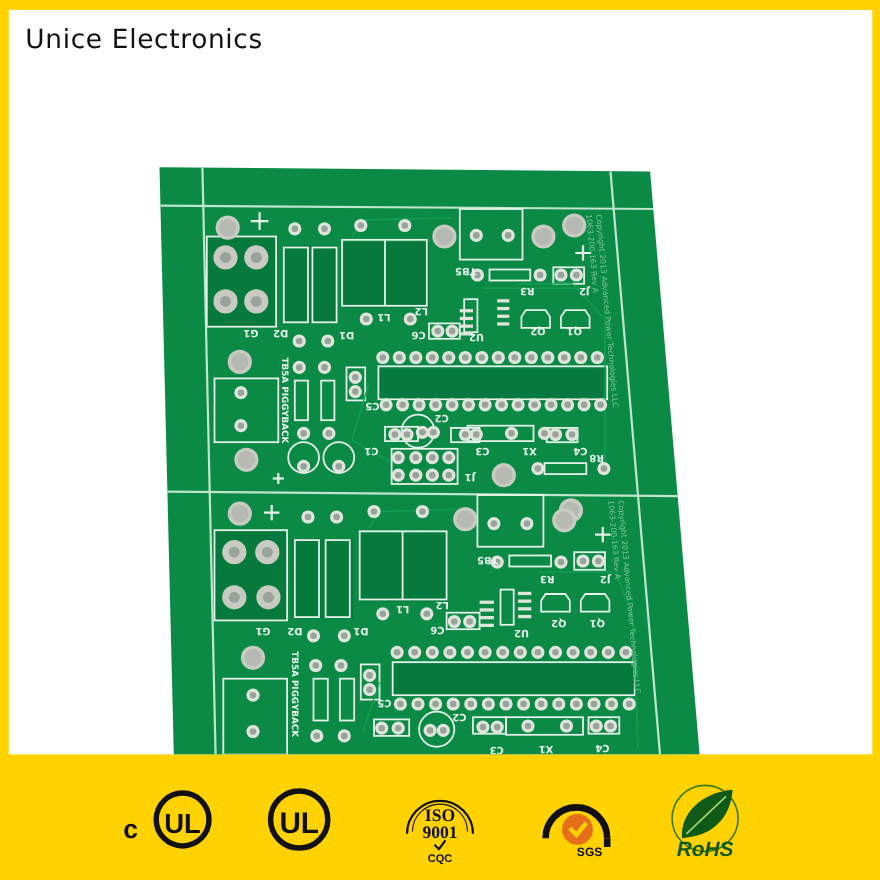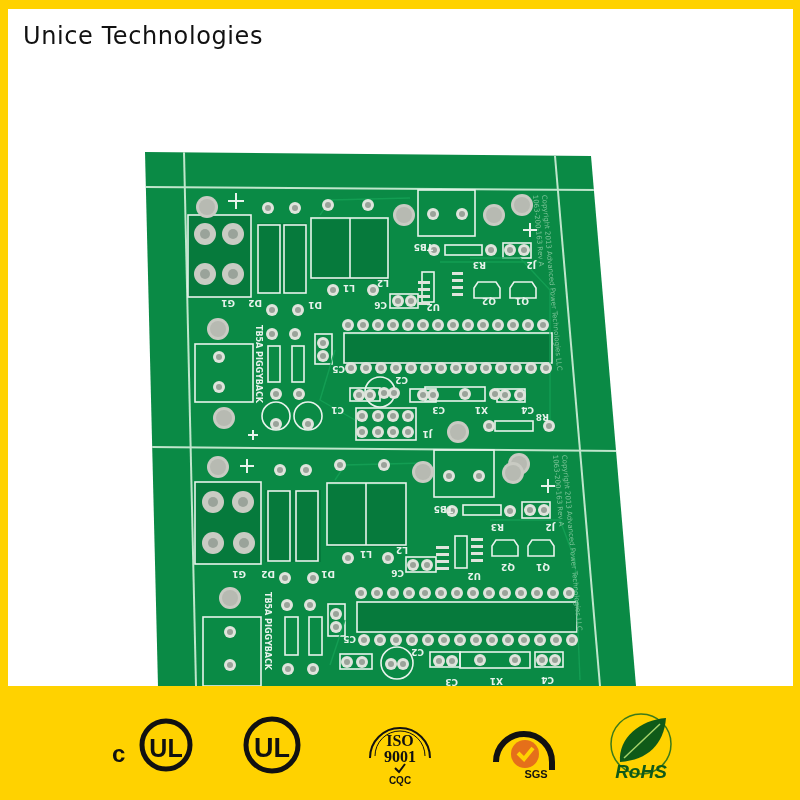--- a/index.html
+++ b/index.html
@@ -8,21 +8,21 @@
   .brand{position:absolute;left:23px;top:22px;font-family:"DejaVu Sans",sans-serif;font-size:24px;letter-spacing:0.6px;color:#111;font-weight:normal;}
   .pcb{position:absolute;left:0;top:0;width:800px;height:800px;}
   .band{position:absolute;left:0;top:686px;width:800px;height:114px;background:#FFD200;}
   .logo{position:absolute;}
   .silk{font-family:"DejaVu Sans",sans-serif;font-weight:bold;fill:#e8f3ec;}
 </style>
 </head>
 <body>
 
 <div class="panel"></div>
-<div class="brand">Unice Technologies</div>
+<div class="brand">Unice Electronics</div>
 
 <svg class="pcb" viewBox="0 0 800 800" xmlns="http://www.w3.org/2000/svg">
   <defs>
     <clipPath id="boardclip">
         <polygon points="145,152 591,156 636,686 158,686"></polygon>
       </clipPath>
     <g id="pad">
         <circle r="6" fill="#dfe4dc"></circle>
         <circle r="3" fill="#9aa39a"></circle>
       </g>

